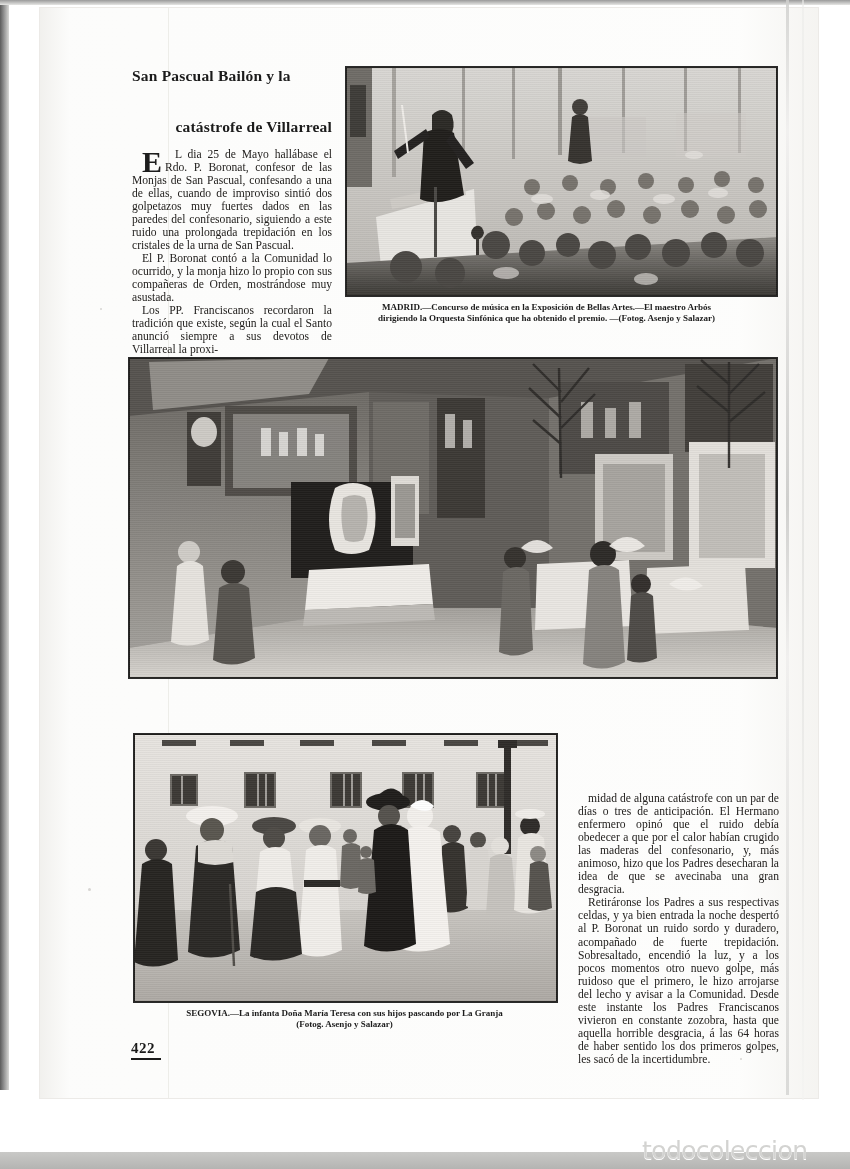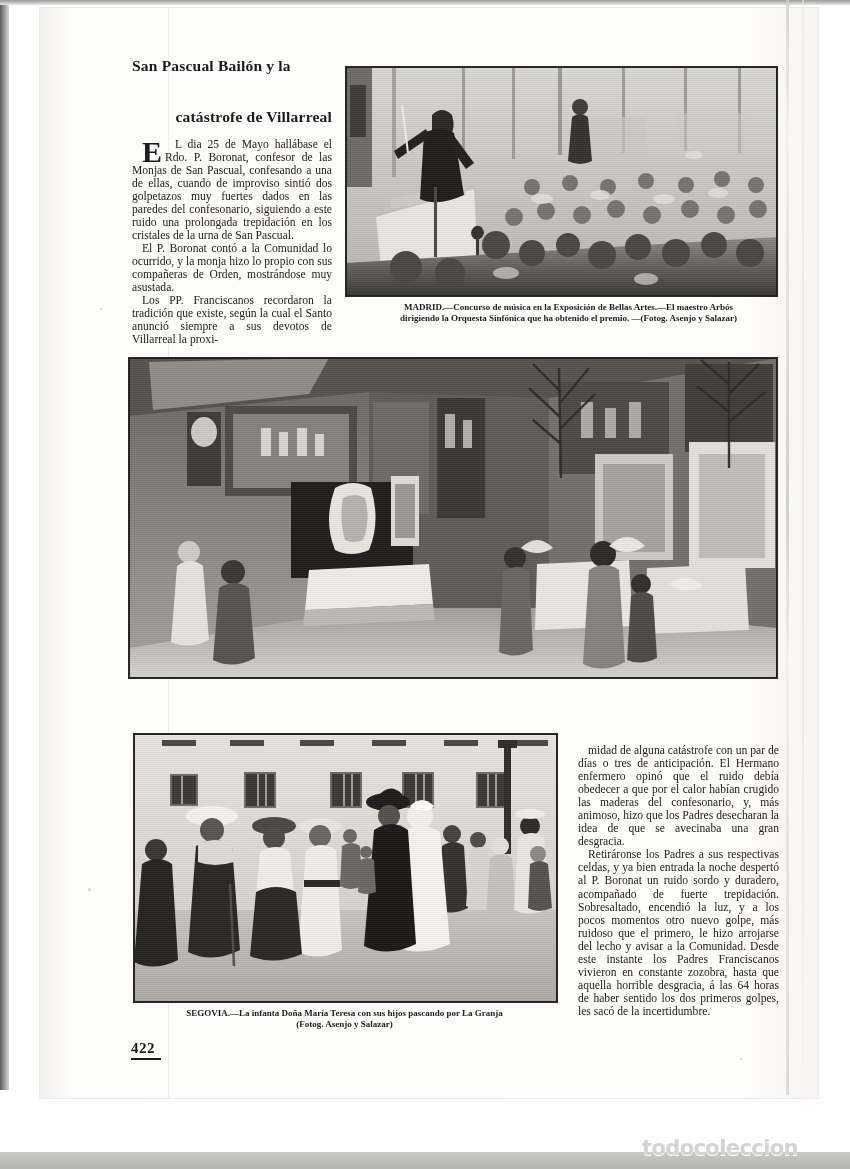--- a/index.html
+++ b/index.html
@@ -26,53 +26,53 @@
   #tear{position:absolute;left:786px;top:0;width:3px;height:1095px;
       background:linear-gradient(180deg,#cfcfcd,#f0efee 12%,#c8c8c6 46%,#efeeed 60%,#d5d5d3 100%);
       opacity:.85;}
   #tear2{position:absolute;left:802px;top:0;width:2px;height:1100px;
       background:linear-gradient(180deg,#ececea,#dcdcda,#f3f3f1);opacity:.6;}
   #fold{position:absolute;left:128px;top:0;width:1px;height:1090px;
       background:#e9e8e5;opacity:.8;}
   .speck{position:absolute;background:#b9b7b3;border-radius:50%;opacity:.55;}
 
   
-  #col-left{position:absolute;left:132px;top:56px;width:200px;}
+  #col-left{position:absolute;left:132px;top:66px;width:200px;}
   h1.title{font-size:15.5px;line-height:19px;font-weight:bold;margin:0 0 12px 0;
       color:#1b1b1b;letter-spacing:.2px;font-family:"Liberation Serif",serif;}
   h1.title .l2{display:block;text-align:right;margin-top:32px;}
   .body-col{font-size:11.6px;line-height:13.0px;text-align:justify;color:#23211f;
       font-family:"Liberation Serif",serif;}
   .body-col p{margin:0;text-indent:10px;}
   .dropcap{float:left;font-size:30px;line-height:25px;font-weight:bold;
       margin:1px 3px 0 0;color:#1d1d1d;font-family:"Liberation Serif",serif;}
 
   #col-right{position:absolute;left:578px;top:744px;width:201px;}
-  #col-right .body-col{font-size:11.6px;line-height:13.05px;}
+  #col-right .body-col{font-size:11.6px;line-height:13.05px;margin-top:48px;}
 
   
   .photo{position:absolute;background:#9a9a9a;border:1px solid #2a2a2a;
       overflow:hidden;}
   .photo .grain{position:absolute;inset:0;opacity:.35;
       background:repeating-linear-gradient(0deg,rgba(255,255,255,.10) 0 1px,rgba(0,0,0,.10) 1px 2px);}
   .photo svg{display:block;width:100%;height:100%;}
 
   
   .caption{position:absolute;text-align:center;font-size:9.0px;line-height:11.4px;
       font-weight:bold;color:#1c1c1c;font-family:"Liberation Serif",serif;}
   .caption .credit{font-weight:bold;}
 
   
   #pagenum{position:absolute;left:131px;top:1040px;font-size:15px;font-weight:bold;
       color:#1a1a1a;font-family:"Liberation Serif",serif;letter-spacing:.5px;}
   #pagenum .rule{display:block;width:30px;height:2px;background:#1a1a1a;margin-top:1px;}
 
   
-  #watermark{position:absolute;left:642px;top:1136px;font-size:21px;
-      font-weight:bold;letter-spacing:-0.6px;color:#d3d3d1;
+  #watermark{position:absolute;left:642px;top:1136px;font-size:25px;
+      font-weight:normal;letter-spacing:-0.6px;color:#d3d3d1;
       font-family:"DejaVu Sans",sans-serif;
       text-shadow:0 1px 0 #ffffff;}
 </style>
 </head>
 <body>
 
 <div id="scan">
 
   <div id="outer-shadow-left"></div>
   <div id="outer-shadow-top"></div>
@@ -184,21 +184,21 @@
         <ellipse cx="300" cy="212" rx="12" ry="6"></ellipse>
       </g>
 
       <circle cx="234" cy="40" r="8" fill="#413e3a"></circle>
       <path d="M226 50 q8 -6 16 0 l4 44 q-12 6 -24 0 Z" fill="#36332f"></path>
       <rect x="0" y="0" width="431" height="229" fill="none" stroke="#1f1e1c" stroke-width="2"></rect>
     </svg>
     <div class="grain"></div>
   </div>
 
-  <div class="caption" style="left:353px;top:302px;width:431px;">
+  <div class="caption" style="left:331px;top:302px;width:431px;">
     <span>MADRID.—Concurso de música en la Exposición de Bellas Artes.—El maestro Arbós</span><br>
     <span>dirigiendo la Orquesta Sinfónica que ha obtenido el premio.</span>
     <span class="credit">—(Fotog. Asenjo y Salazar)</span>
   </div>
 
   <div class="photo" style="left:128px;top:357px;width:648px;height:320px;">
     <svg viewBox="0 0 648 320" preserveAspectRatio="none">
       <defs>
         <linearGradient id="hallFloor" x1="0" y1="0" x2="0" y2="1">
           <stop offset="0" stop-color="#a3a09b"></stop>

